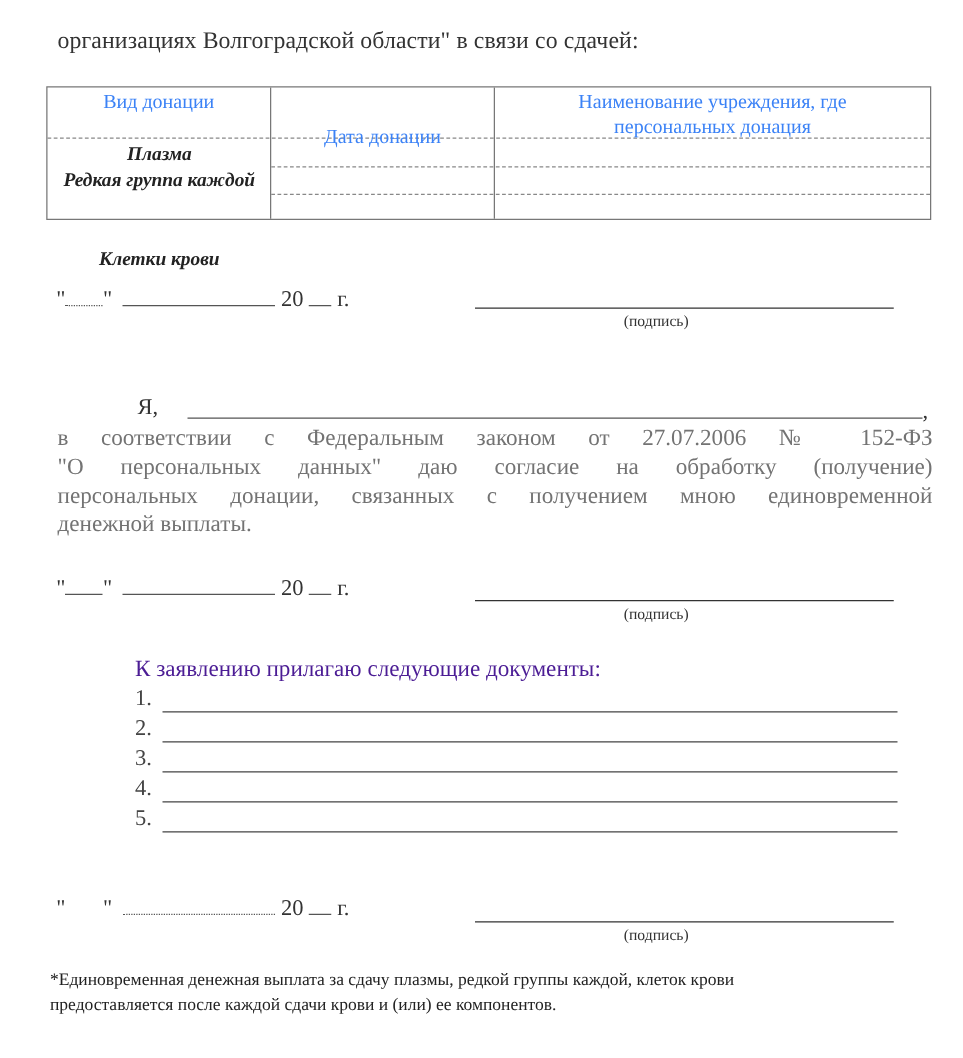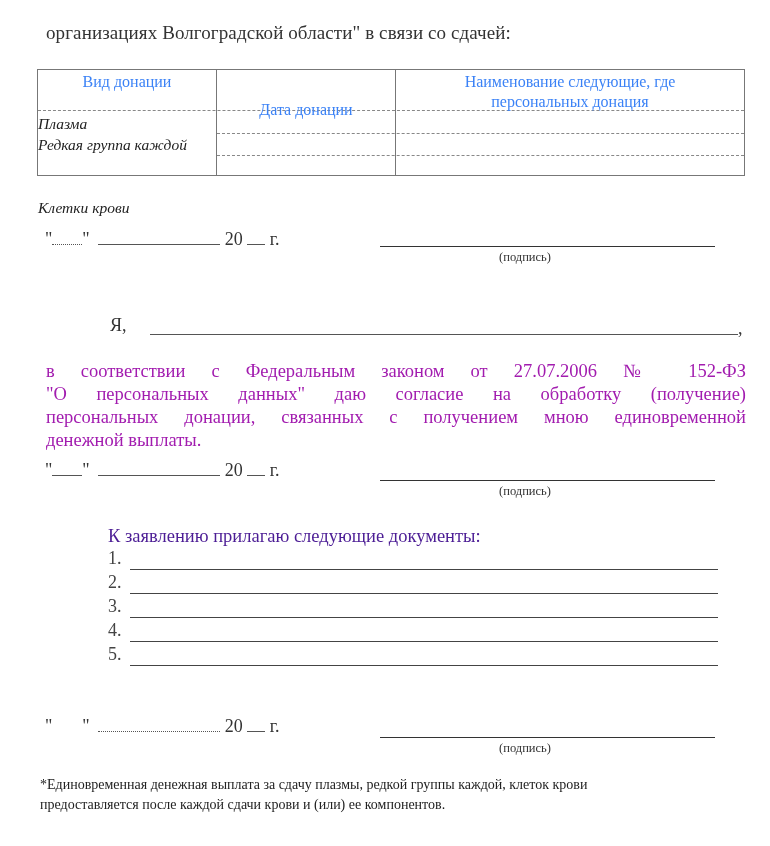--- a/index.html
+++ b/index.html
@@ -48,23 +48,23 @@
       position: absolute;
       font-size: 16px;
       color: #3b82f6;
       text-align: center;
       line-height: 20px;
     }
     .td-type {
       position: absolute;
       left: 0;
       width: 179px;
-      text-align: left;
+      text-align: center;
       font-size: 15.5px;
-      font-weight: normal;
+      font-weight: bold;
       font-style: italic;
       color: #222;
       line-height: 20px;
     }
 
     
     .date-row {
       left: 45px;
       font-size: 18px;
       color: #333;
@@ -99,25 +99,25 @@
       width: 588px;
       height: 0;
       border-top: 1px solid #555;
     }
     .consent-comma {
       left: 738px; top: 318px;
       font-size: 18px;
       color: #333;
     }
     .consent-para {
-      left: 46px; top: 360px;
+      left: 46px; top: 340px;
       width: 700px;
       font-size: 18.5px;
       line-height: 23px;
-      color: #a21caf;
+      color: #737373;
       text-align: justify;
       text-align-last: left;
     }
     .consent-para .jline {
       display: block;
       text-align: justify;
       text-align-last: justify;
     }
     .consent-para .jline.last {
       text-align-last: left;
@@ -166,21 +166,21 @@
   <div class="col-divider" style="left:178px;"></div>
   <div class="col-divider" style="left:357px;"></div>
 
   <div class="row-divider" style="left:0; right:0; top:40px;"></div>
   <div class="row-divider" style="left:179px; right:0; top:63px;"></div>
   <div class="row-divider" style="left:179px; right:0; top:85px;"></div>
 
   <div class="th" style="left:0; width:178px; top:2px;">Вид донации</div>
   <div class="th" style="left:179px; width:178px; top:2px;margin-top:28px;">Дата донации</div>
   <div class="th" style="left:358px; width:348px; top:2px;">
-    <div>Наименование следующие, где</div>
+    <div>Наименование учреждения, где</div>
     <div>персональных донация</div>
   </div>
 
   <div class="td-type" style="top:44px;">Плазма</div>
   <div class="td-type" style="top:65px;">Редкая группа каждой</div>
   <div class="td-type" style="top:86px;margin-top:42px;">Клетки крови</div>
 
   <div style="position:absolute; left:180px; width:176px; top:41px; height:21px;"></div>
   <div style="position:absolute; left:180px; width:176px; top:64px; height:20px;"></div>
   <div style="position:absolute; left:180px; width:176px; top:86px; height:19px;"></div>

